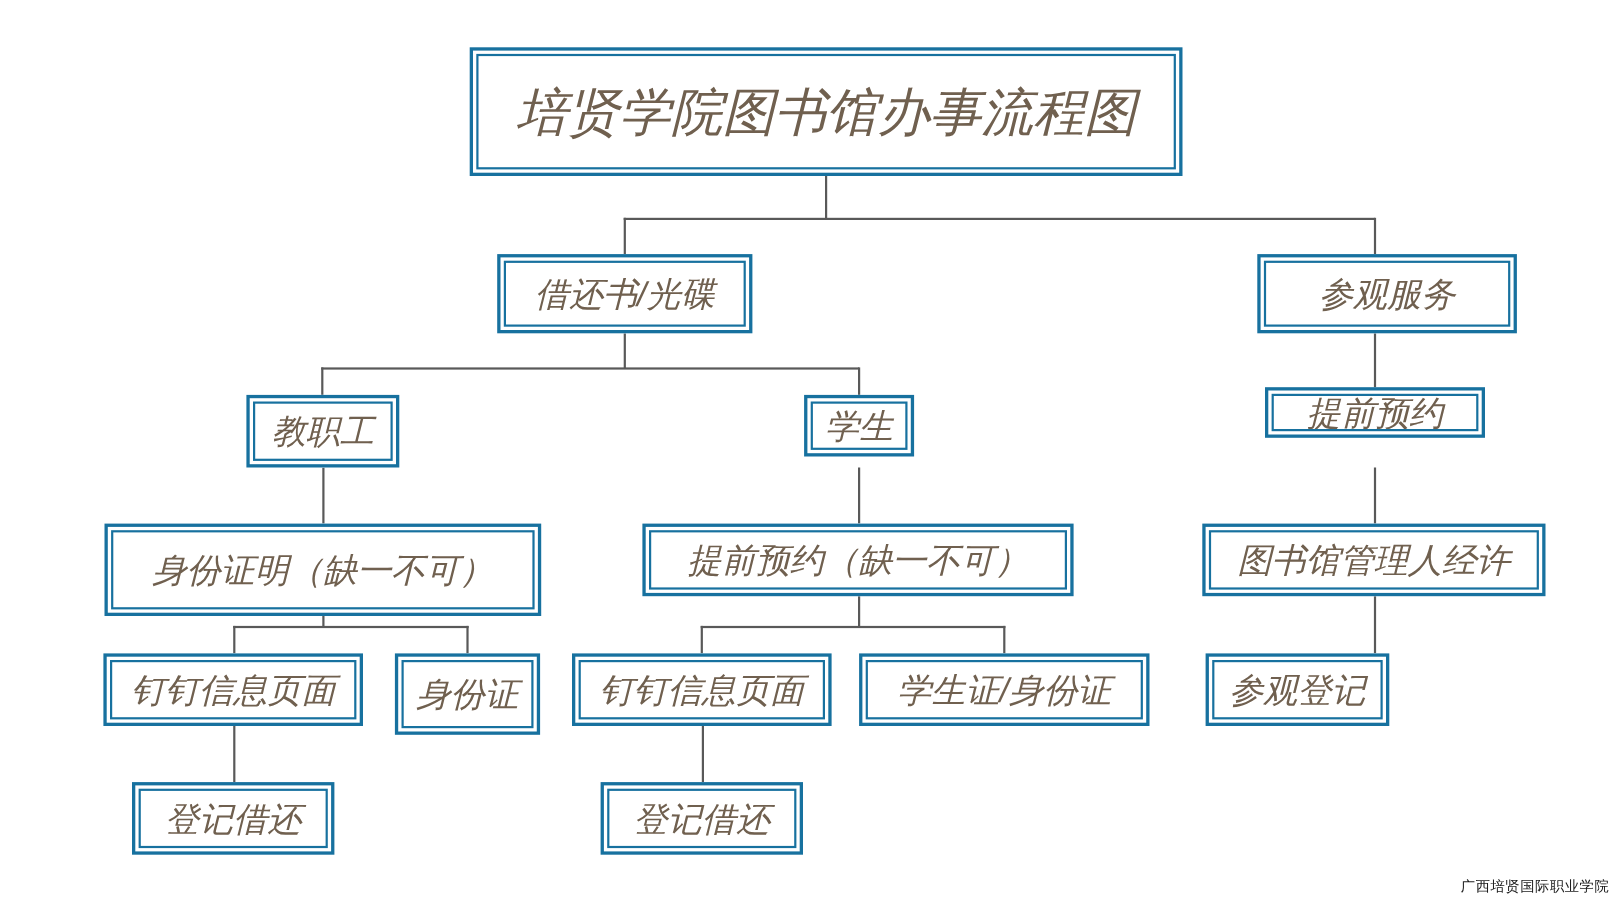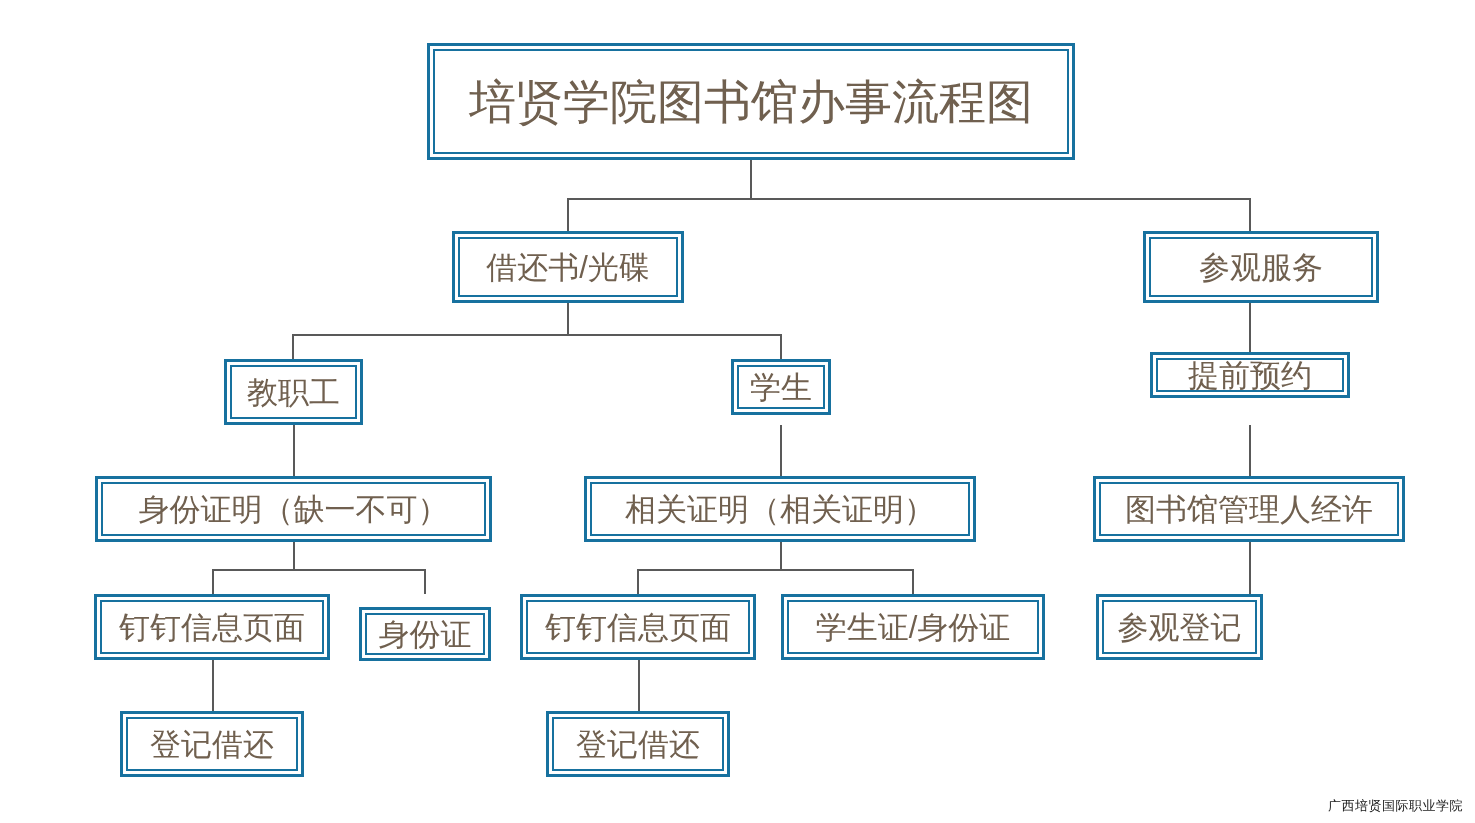--- a/index.html
+++ b/index.html
@@ -47,46 +47,47 @@
     align-items: center;
     justify-content: center;
     overflow: hidden;
   }
   .node .label {
     color: #70604F;
     font-weight: 400;
     line-height: 1;
     white-space: nowrap;
     letter-spacing: 0px;
+    font-style: italic;
   }
 
   
   #node-title { left: 427px; top: 43px; width: 648px; height: 117px; }
   #node-title .label { font-size: 47px; }
 
   
   #node-borrow  { left: 452px; top: 231px; width: 232px; height: 72px; }
   #node-visit   { left: 1143px; top: 231px; width: 236px; height: 72px; }
   #node-borrow .label, #node-visit .label { font-size: 31px; }
 
   
   #node-staff    { left: 224px; top: 359px; width: 139px; height: 66px; }
   #node-student  { left: 731px; top: 359px; width: 100px; height: 56px; }
   #node-reserve  { left: 1150px; top: 352px; width: 200px; height: 46px; }
   #node-staff .label, #node-student .label, #node-reserve .label { font-size: 31px; }
 
   
-  #node-idproof   { left: 95px; top: 476px; width: 397px; height: 66px; }
+  #node-idproof   { left: 95px; top: 476px; width: 397px; height: 84px; }
   #node-relproof  { left: 584px; top: 476px; width: 392px; height: 66px; }
   #node-permit    { left: 1093px; top: 476px; width: 312px; height: 66px; text-align: center; }
   #node-idproof .label, #node-relproof .label, #node-permit .label { font-size: 31px; }
 
   
   #node-dingtalk1 { left: 94px; top: 594px; width: 236px; height: 66px; }
-  #node-idcard    { left: 359px; top: 594px; width: 132px; height: 54px; margin-top: 13px; }
+  #node-idcard    { left: 359px; top: 594px; width: 132px; height: 74px; }
   #node-dingtalk2 { left: 520px; top: 594px; width: 236px; height: 66px; }
   #node-stucard   { left: 781px; top: 594px; width: 264px; height: 66px; }
   #node-visitreg  { left: 1096px; top: 594px; width: 167px; height: 66px; }
   #node-dingtalk1 .label, #node-idcard .label, #node-dingtalk2 .label,
   #node-stucard .label, #node-visitreg .label { font-size: 31px; }
 
   
   #node-register1 { left: 120px; top: 711px; width: 184px; height: 66px; }
   #node-register2 { left: 546px; top: 711px; width: 184px; height: 66px; }
   #node-register1 .label, #node-register2 .label { font-size: 31px; }
@@ -177,21 +178,21 @@
   </div>
 
   <div class="node" id="node-idproof">
     <div class="inner">
       <span class="label">身份证明（缺一不可）</span>
     </div>
   </div>
 
   <div class="node" id="node-relproof">
     <div class="inner">
-      <span class="label">相关证明（相关证明）</span>
+      <span class="label">提前预约（缺一不可）</span>
     </div>
   </div>
 
   <div class="node" id="node-permit">
     <div class="inner">
       <span class="label">图书馆管理人经许</span>
     </div>
   </div>
 
   <div class="node" id="node-dingtalk1">

